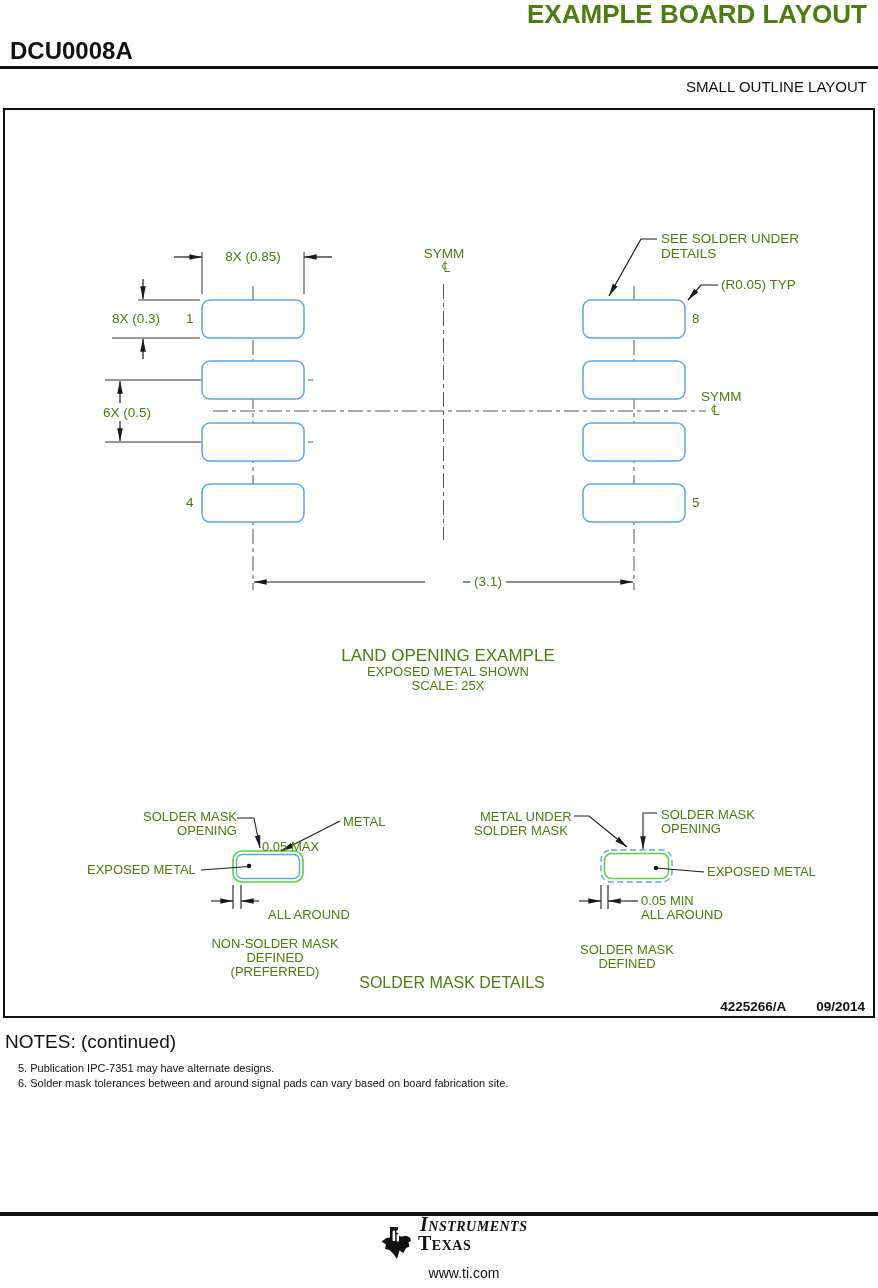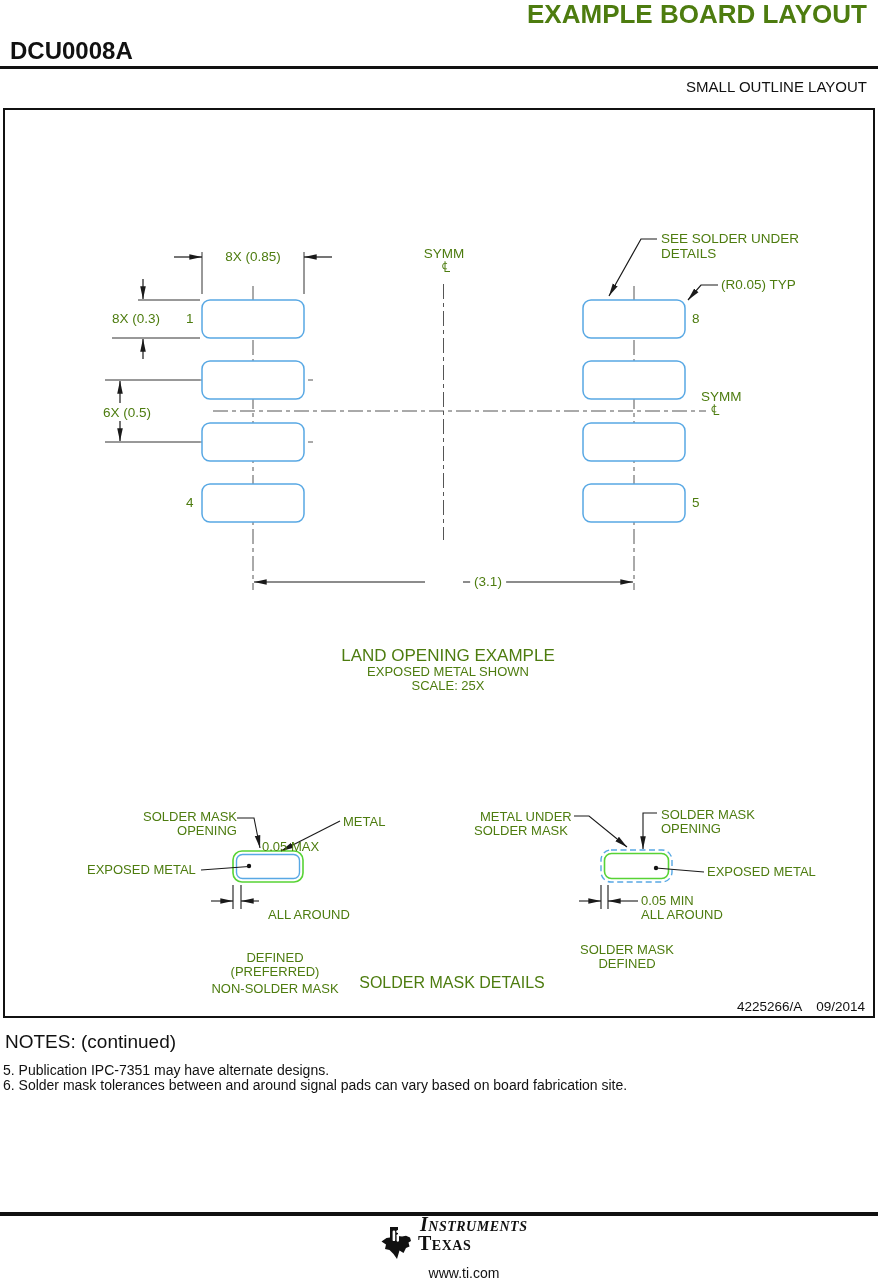--- a/index.html
+++ b/index.html
@@ -13,23 +13,23 @@
   .hdr-part{position:absolute;top:37px;left:10px;font-size:24px;font-weight:bold;}
   .hdr-pkg{position:absolute;top:42px;right:11px;font-size:21px;font-weight:bold;}
   .hdr-rule{position:absolute;top:66px;left:0;width:878px;height:3px;background:#111;}
   .hdr-family{position:absolute;top:78px;right:11px;font-size:15px;}
   .frame{position:absolute;left:3px;top:108px;width:868px;height:906px;border:2px solid #111;}
   svg.linework{position:absolute;left:0;top:0;}
   .big{font-size:17px;}
   .mid{font-size:16px;}
   .cl{font-size:15px;}
   .docnum{position:absolute;top:999px;right:13px;font-size:13.5px;}
-  .docnum span{margin-left:14px;}
+  .docnum span{margin-left:30px;font-weight:bold;}
   .notes-h{position:absolute;left:5px;top:1031px;font-size:19px;}
-  .note{position:absolute;left:3px;font-size:14px;}
+  .note{position:absolute;left:18px;font-size:11px;}
   .foot-rule{position:absolute;left:0;top:1212px;width:878px;height:4px;background:#111;}
   .brand{position:absolute;font-family:"Liberation Serif",serif;font-weight:bold;
          font-variant:small-caps;font-size:20px;letter-spacing:0.5px;line-height:1;}
   .site{position:absolute;top:1265px;left:464px;transform:translateX(-50%);font-size:14px;}
 </style>
 </head>
 <body>
 
 <div class="page">
 
@@ -145,21 +145,21 @@
   <div class="lbl c big" style="left:448px;top:646px;">LAND OPENING EXAMPLE</div>
   <div class="lbl c sm" style="left:448px;top:665px;">EXPOSED METAL SHOWN</div>
   <div class="lbl c sm" style="left:448px;top:679px;">SCALE: 25X</div>
 
   <div class="lbl sm rt" style="left:137px;top:810px;width:100px;">SOLDER MASK</div>
   <div class="lbl sm rt" style="left:137px;top:824px;width:100px;">OPENING</div>
   <div class="lbl sm" style="left:343px;top:815px;">METAL</div>
   <div class="lbl sm" style="left:87px;top:863px;">EXPOSED METAL</div>
   <div class="lbl sm" style="left:262px;top:840px;text-align:right;">0.05 MAX</div>
   <div class="lbl sm" style="left:268px;top:908px;">ALL AROUND</div>
-  <div class="lbl sm c" style="left:275px;top:937px;margin-top:45px;">NON-SOLDER MASK</div>
+  <div class="lbl sm c" style="left:275px;top:937px;">NON-SOLDER MASK</div>
   <div class="lbl sm c" style="left:275px;top:951px;">DEFINED</div>
   <div class="lbl sm c" style="left:275px;top:965px;">(PREFERRED)</div>
 
   <div class="lbl sm" style="left:448px;top:810px;margin-left:32px;">METAL UNDER</div>
   <div class="lbl sm" style="left:474px;top:824px;">SOLDER MASK</div>
   <div class="lbl sm" style="left:661px;top:808px;">SOLDER MASK</div>
   <div class="lbl sm" style="left:661px;top:822px;">OPENING</div>
   <div class="lbl sm" style="left:707px;top:865px;">EXPOSED METAL</div>
   <div class="lbl sm" style="left:641px;top:894px;">0.05 MIN</div>
   <div class="lbl sm" style="left:641px;top:908px;">ALL AROUND</div>

